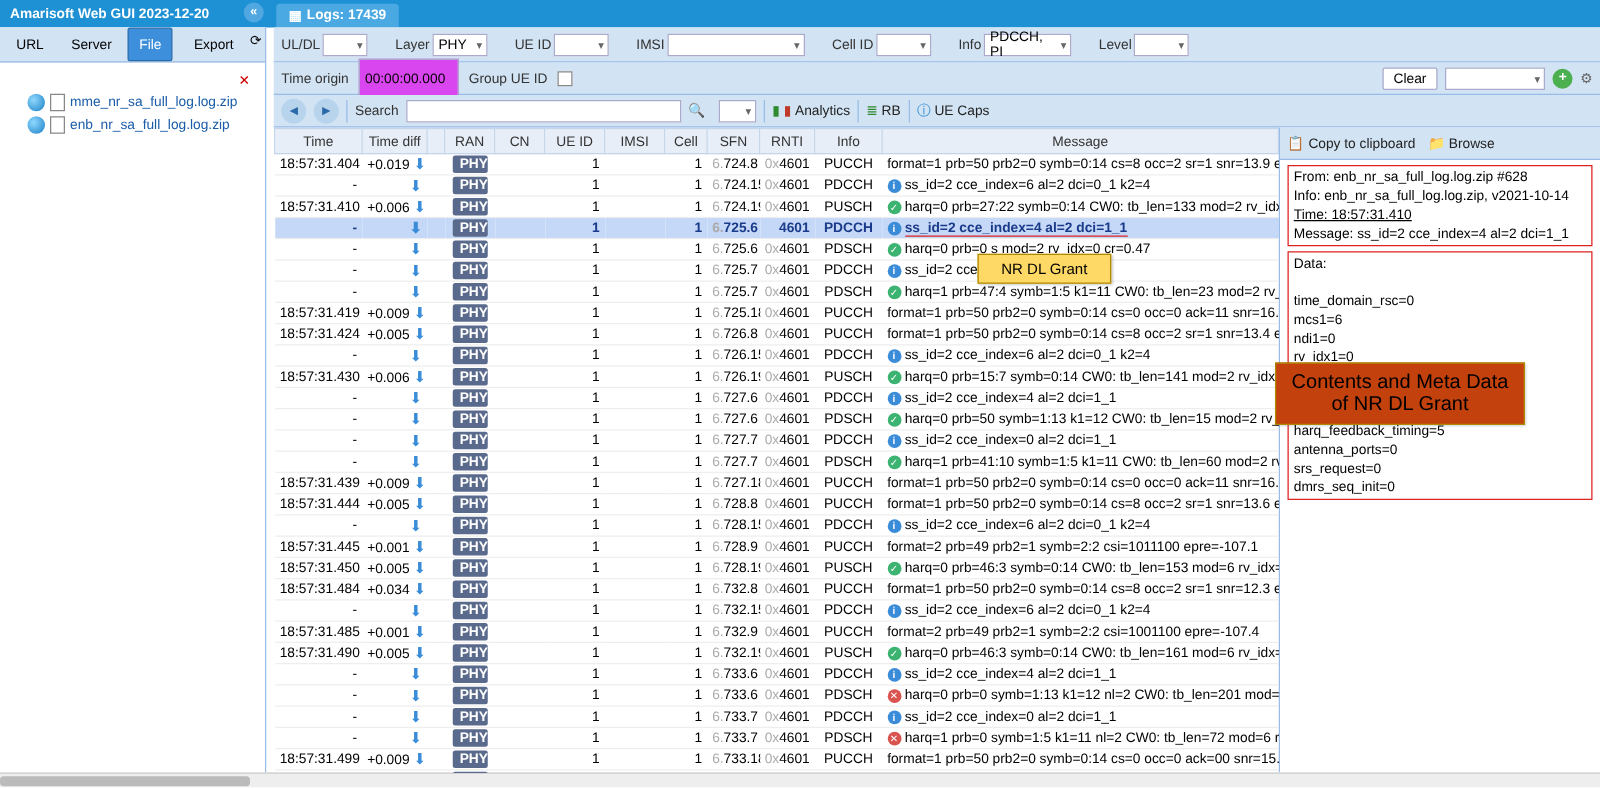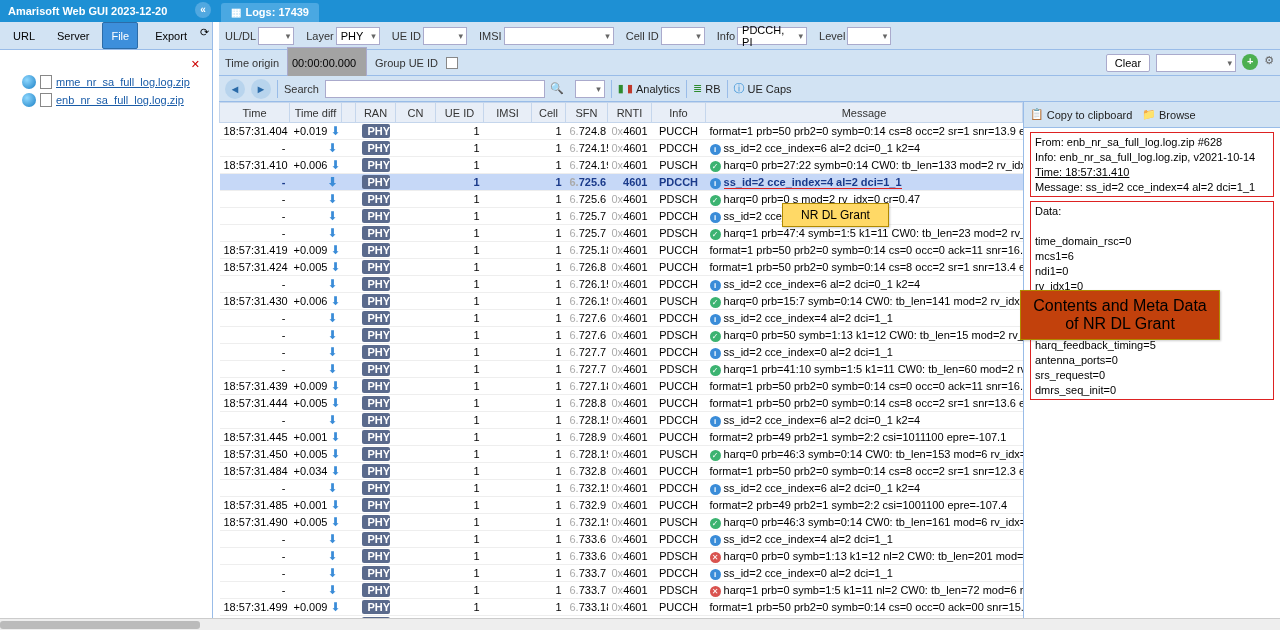--- a/index.html
+++ b/index.html
@@ -13,36 +13,36 @@
 .btn { padding: 2px 8px; border: 1px solid transparent; border-radius: 2px; cursor: pointer; background: transparent; font-size: 11px; }
 .btn.active { background: #3d8fdb; color: #fff; border-color: #2c6ca8; }
 .icon-btn { width: 20px; height: 20px; display: inline-flex; align-items: center; justify-content: center; cursor: pointer; }
 .spacer { flex: 1; }
 
 .file-tree { padding: 6px 4px; }
 .tree-close { text-align: right; padding: 2px 8px; color: #c00; cursor: pointer; }
 .tree-item { display: flex; align-items: center; gap: 4px; padding: 2px 4px 2px 18px; cursor: pointer; }
 .tree-icon-globe { width: 14px; height: 14px; border-radius: 50%; background: radial-gradient(circle at 35% 35%, #8fd8ff, #1a7fc4); }
 .tree-icon-file { width: 12px; height: 14px; background: #fff; border: 1px solid #888; position: relative; }
-.tree-link { color: #1a5ca8; text-decoration: underline; }
+.tree-link { color: #1a5ca8; }
 
 .tabs-bar { position: absolute; left: 219px; top: 0; right: 0; height: 22px; background: #1e90d4; display: flex; align-items: flex-end; }
 .tab { background: #4aa8e2; color: #fff; padding: 3px 10px; border-top-left-radius: 3px; border-top-right-radius: 3px; margin-left: 2px; display: flex; gap: 4px; font-weight: bold; }
 
 .main { position: absolute; left: 219px; top: 22px; right: 0; bottom: 12px; background: #fff; display: flex; flex-direction: column; }
-.filter-bar { height: 28px; background: #d2e3f3; border-bottom: 1px solid #99bce8; display: flex; align-items: center; padding: 0 6px; gap: 12px; }
+.filter-bar { height: 28px; background: #d2e3f3; border-bottom: 1px solid #99bce8; display: flex; align-items: center; padding: 0 6px; gap: 22px; }
 .filter-item { display: flex; align-items: center; gap: 2px; }
 .filter-label { color: #333; }
-.filter-input { border: 1px solid #aac; background: #a3a3a3; height: 32px; padding: 0 4px; font-size: 11px; }
+.filter-input { border: 1px solid #aac; background: #d946ef; height: 32px; padding: 0 4px; font-size: 11px; }
 .dd { border: 1px solid #aac; background: #fff; height: 18px; display: inline-flex; align-items: center; padding: 0 16px 0 4px; position: relative; min-width: 30px; }
 .dd::after { content: '▾'; position: absolute; right: 3px; color: #666; font-size: 9px; }
 
 .time-bar { height: 26px; background: #d2e3f3; border-bottom: 1px solid #99bce8; display: flex; align-items: center; padding: 0 6px; gap: 8px; }
 .chk { width: 12px; height: 12px; border: 1px solid #888; background: #fff; }
-.right-ctrls { margin-left: auto; display: flex; gap: 6px; }
+.right-ctrls { margin-left: auto; display: flex; align-items: center; gap: 6px; }
 .plus-btn { width: 16px; height: 16px; border-radius: 50%; background: #4caf50; color: #fff; text-align: center; line-height: 15px; font-weight: bold; cursor: pointer; }
 .gear { color: #666; cursor: pointer; }
 
 .tool-bar { height: 26px; background: #d2e3f3; border-bottom: 1px solid #99bce8; display: flex; align-items: center; padding: 0 6px; gap: 6px; }
 .nav-btn { width: 20px; height: 20px; border-radius: 50%; background: #b8d4ed; display: inline-flex; align-items: center; justify-content: center; cursor: pointer; color: #2a6aa8; }
 .sep { width: 1px; height: 18px; background: #99bce8; }
 .search-box { border: 1px solid #aac; background: #fff; height: 18px; width: 220px; padding: 0 4px; }
 .binoc { width: 18px; color: #555; }
 .tool-link { display: inline-flex; align-items: center; gap: 3px; cursor: pointer; color: #222; }
 .tool-green { color: #2e8b2e; }

